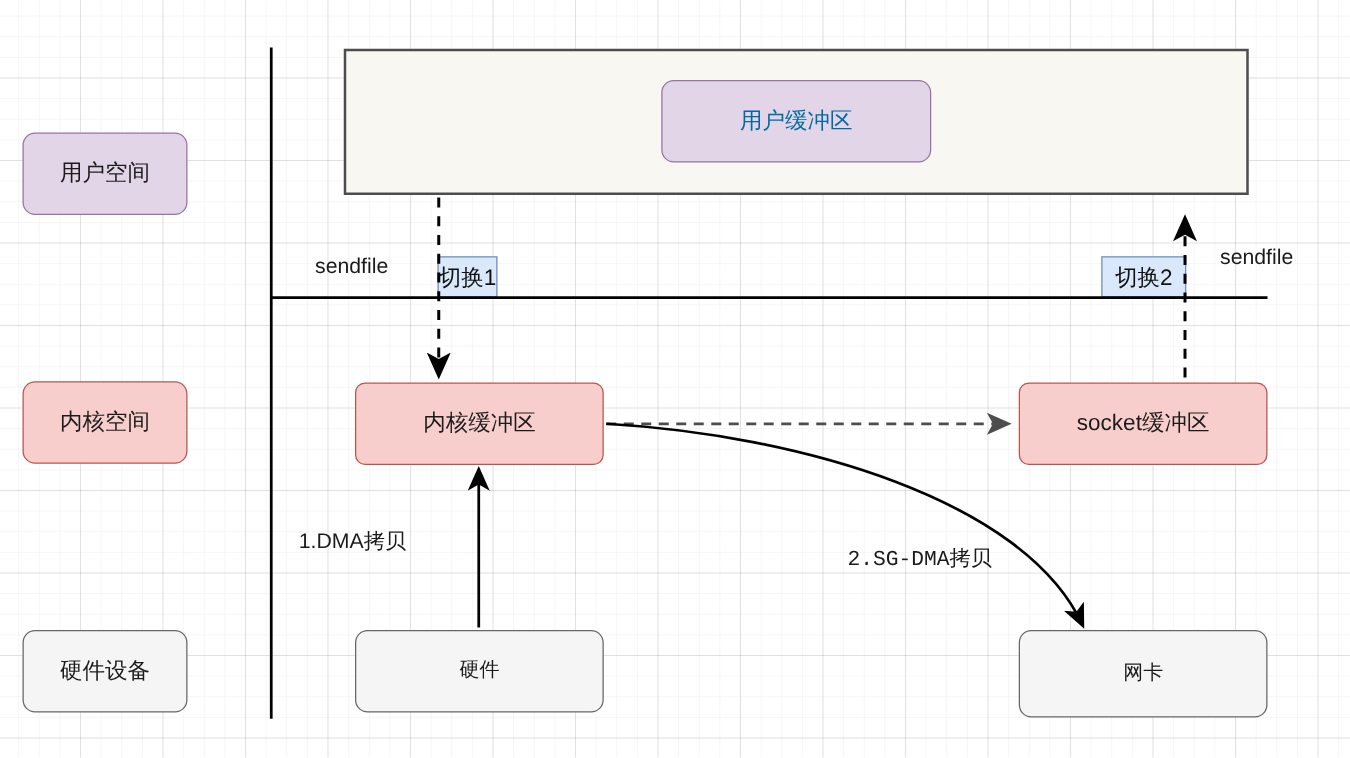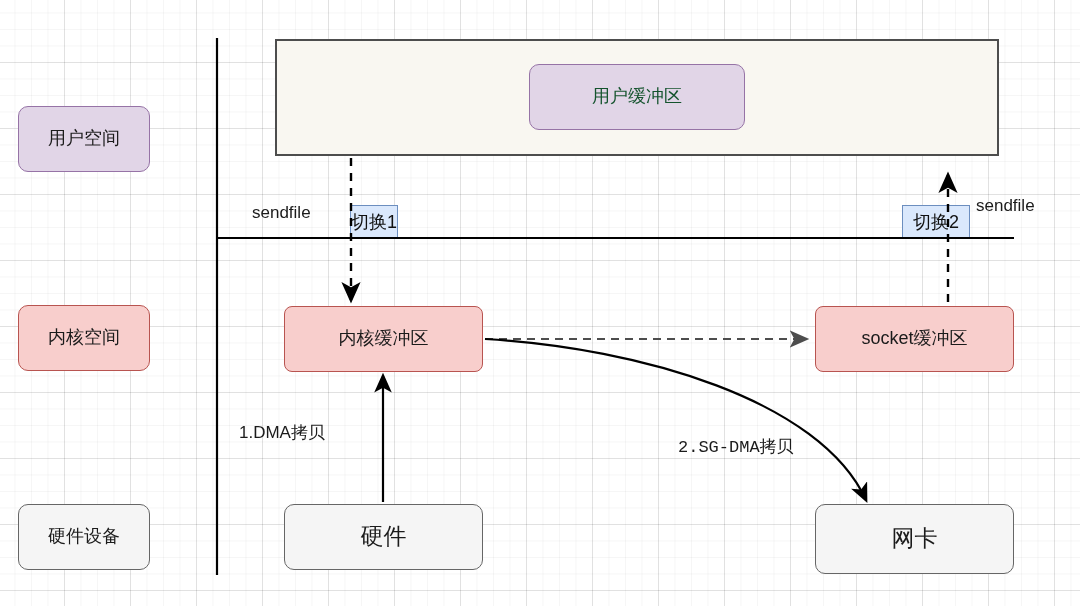--- a/index.html
+++ b/index.html
@@ -24,23 +24,23 @@
     display:flex;align-items:center;justify-content:center;
     text-align:center;line-height:1.2;
   }
   .lane-label{
     border-radius:10px;border-width:1.6px;border-style:solid;
     font-size:18px;color:#1b1b1b;
   }
   .lane-user{background:#e1d5e7;border-color:#9673a6;}
   .lane-kernel{background:#f8cecc;border-color:#b85450;}
   .lane-hw{background:#f5f5f5;border-color:#666666;text-align:right;}
-  .buf-user{background:#e1d5e7;border:1.6px solid #9673a6;border-radius:10px;font-size:18px;color:#14532d;}
+  .buf-user{background:#e1d5e7;border:1.6px solid #9673a6;border-radius:10px;font-size:18px;color:#0369a1;}
   .buf-kernel{background:#f8cecc;border:1.6px solid #b85450;border-radius:8px;font-size:18px;color:#1b1b1b;}
-  .buf-hw{background:#f5f5f5;border:1.6px solid #666666;border-radius:10px;font-size:23px;color:#1b1b1b;}
+  .buf-hw{background:#f5f5f5;border:1.6px solid #666666;border-radius:10px;font-size:16px;color:#1b1b1b;}
   .region-user{
     position:absolute;box-sizing:border-box;
     background:#f9f7f1;border:2px solid #4d4d4d;
   }
   .switch-box{
     position:absolute;box-sizing:border-box;
     background:#dae8fc;border:1.4px solid #6c8ebf;
     display:flex;align-items:center;justify-content:center;
     font-size:18px;color:#111111;
   }
@@ -85,21 +85,21 @@
   </div>
 
   <div class="node buf-hw" style="left:815px;top:504px;width:199px;height:70px;text-align:right;">
     <span>网卡</span>
   </div>
 
   <div class="switch-box" style="left:350px;top:205px;width:48px;height:33px;">
     <span>切换1</span>
   </div>
 
-  <div class="switch-box" style="left:881px;top:205px;width:68px;height:33px;margin-left:21px;">
+  <div class="switch-box" style="left:881px;top:205px;width:68px;height:33px;">
     <span>切换2</span>
   </div>
 
   <div class="txt" style="left:252px;top:203px;">sendfile</div>
 
   <div class="txt" style="left:976px;top:196px;">sendfile</div>
 
 
   <div class="txt" style="left:239px;top:421px;">1.DMA拷贝</div>
 

